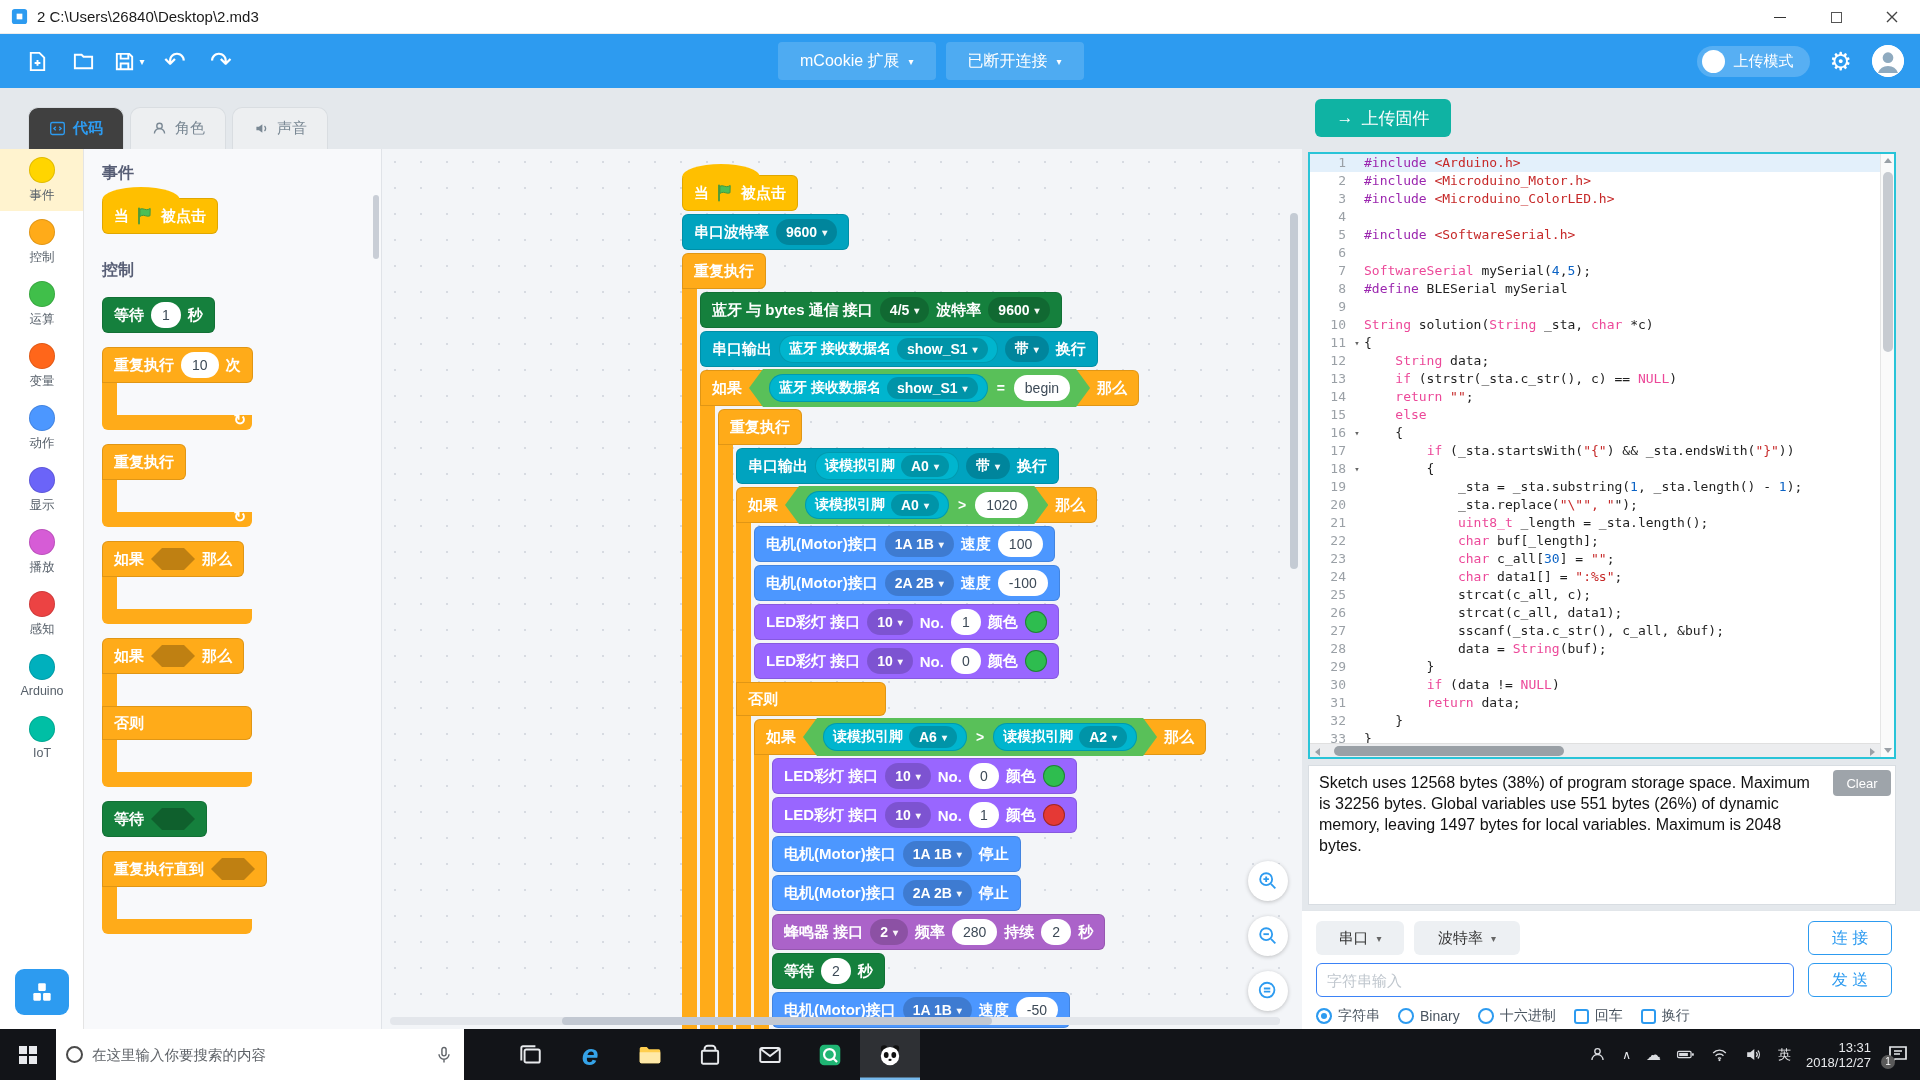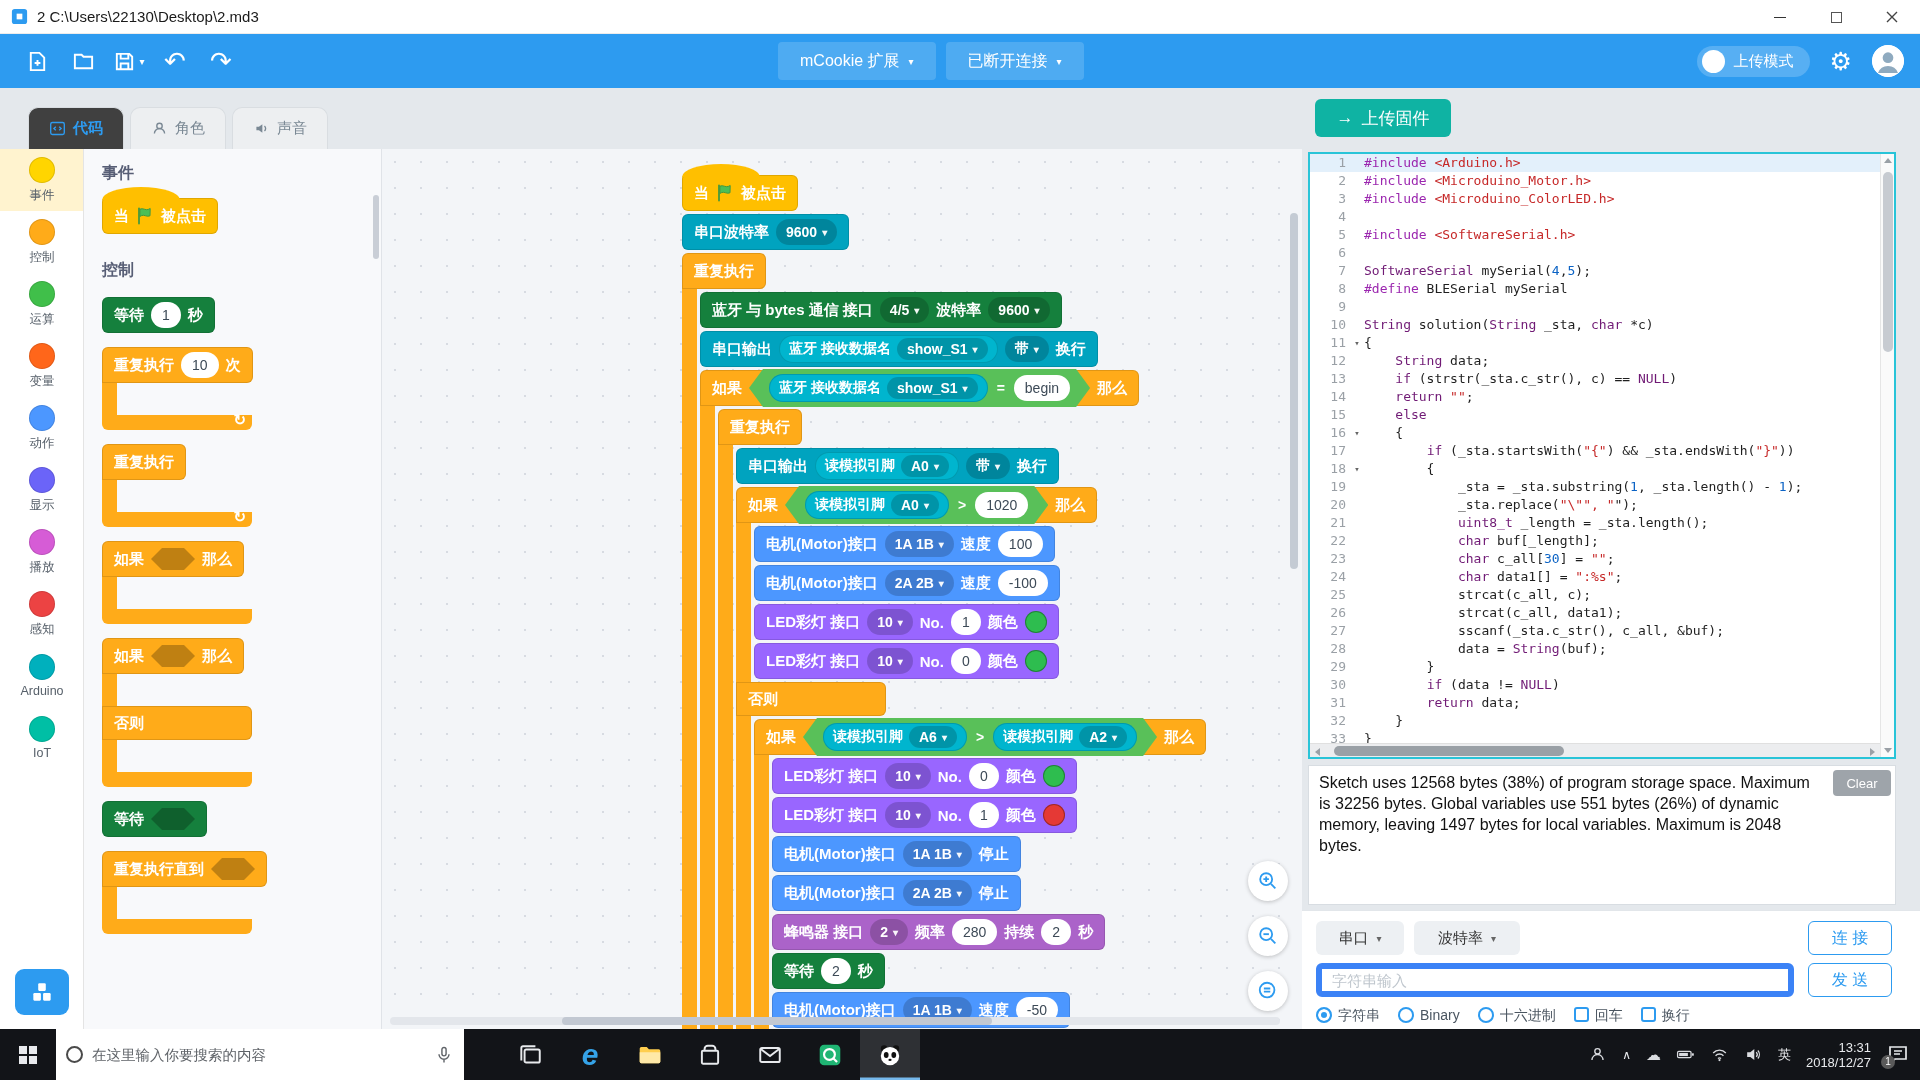--- a/index.html
+++ b/index.html
@@ -102,39 +102,39 @@
 
 .right{position:absolute;left:1302px;top:0;width:618px;height:880px;background:#E4E8EC}
 .editor{position:absolute;left:6px;top:3px;width:588px;height:607px;background:#fff;border:2px solid #29C4D8;overflow:hidden}
 .code-row{display:flex;height:18px;line-height:18px;font-family:"DejaVu Sans Mono",monospace;font-size:13px;white-space:pre}
 .code-row:first-child{background:#E3F0FB}
 .ln{width:40px;text-align:right;color:#9AA0A6;flex:none;padding-right:4px}
 .fold{width:14px;color:#666;font-size:9px;flex:none;text-align:center}
 .ct{color:#1F1F1F}
 .tk-p{color:#9B27AF}
 .tk-s{color:#C62828}
-.tk-k{color:#701a75}
+.tk-k{color:#ec4899}
 .tk-n{color:#0B63C5}
 .ed-vscroll{position:absolute;right:0;top:0;width:14px;height:100%;background:#FAFAFA;border-left:1px solid #E5E5E5}
 .ed-vthumb{position:absolute;left:2px;top:18px;width:10px;height:180px;background:#C7CBD1;border-radius:5px}
 .tri-up{position:absolute;left:3px;top:4px;width:0;height:0;border-left:4px solid transparent;border-right:4px solid transparent;border-bottom:5px solid #9AA0A6}
 .tri-dn{position:absolute;left:3px;bottom:4px;width:0;height:0;border-left:4px solid transparent;border-right:4px solid transparent;border-top:5px solid #9AA0A6}
 .ed-hscroll{position:absolute;left:0;bottom:0;height:14px;width:calc(100% - 14px);background:#ECEDEF;border-top:1px solid #E0E0E0}
 .ed-hthumb{position:absolute;left:24px;top:2px;width:230px;height:10px;background:#9AA0A6;border-radius:5px}
 .tri-l{position:absolute;left:5px;top:4px;width:0;height:0;border-top:4px solid transparent;border-bottom:4px solid transparent;border-right:5px solid #9AA0A6}
 .tri-r{position:absolute;right:5px;top:4px;width:0;height:0;border-top:4px solid transparent;border-bottom:4px solid transparent;border-left:5px solid #9AA0A6}
 .console{position:absolute;left:6px;top:616px;width:588px;height:140px;background:#fff;border:1px solid #D8DDE2;padding:6px 10px;font-size:16px;line-height:21px;color:#111}
 .clear-btn{position:absolute;right:4px;top:4px;min-width:58px;height:26px;background:rgba(150,156,163,.92);color:#fff;border:none;border-radius:4px;font-size:13px;cursor:pointer}
 .serial{position:absolute;left:0;top:761px;width:618px;height:119px;background:#fff;border-top:1px solid #E2E6EA}
 .sdd{position:absolute;height:34px;background:#EDF0F3;border:none;border-radius:6px;color:#333;font-size:15px;display:flex;align-items:center;justify-content:center;gap:8px;cursor:pointer}
 .sdd .caret{color:#666}
 .sbtn{position:absolute;width:84px;height:34px;background:#fff;border:1px solid #2D9BF0;border-radius:6px;color:#2D9BF0;font-size:16px;cursor:pointer}
-.serial-input{position:absolute;left:14px;top:52px;width:478px;height:34px;border:6px solid #3b82f6;border-radius:6px;padding:0 10px;font-size:15px;color:#333;outline:none}
+.serial-input{position:absolute;left:14px;top:52px;width:478px;height:34px;border:1px solid #3b82f6;border-radius:6px;padding:0 10px;font-size:15px;color:#333;outline:none}
 .serial-input::placeholder{color:#BFC6CD}
-.optrow{position:absolute;left:14px;top:96px;display:flex;align-items:flex-start}
+.optrow{position:absolute;left:14px;top:96px;display:flex;align-items:center}
 .radio{width:16px;height:16px;border:2px solid #2D9BF0;border-radius:50%;display:inline-block;flex:none}
 .radio.on{background:#2D9BF0;box-shadow:inset 0 0 0 3px #fff}
 .checkbox{width:15px;height:15px;border:2px solid #2D9BF0;border-radius:3px;display:inline-block;flex:none}
 .optlbl{font-size:14px;color:#4A5560;margin:0 18px 0 6px}
 
 
 .taskbar{position:absolute;left:0;top:1029px;width:1920px;height:51px;background:#121418;display:flex;align-items:center;color:#E8EAED}
 .startbtn{width:56px;height:51px;display:flex;align-items:center;justify-content:center;cursor:pointer}
 .winlogo{display:grid;grid-template-columns:8px 8px;grid-template-rows:8px 8px;gap:2px}
 .winlogo span{background:#E8EAED}
@@ -160,21 +160,21 @@
 </head>
 <body>
 
 <div class="screen">
 
   <div class="titlebar">
     <svg width="19" height="19" viewBox="0 0 20 20">
         <rect x="2" y="2" width="16" height="16" rx="3" fill="#2D9BF0"></rect>
         <rect x="7" y="7" width="6" height="6" fill="#fff"></rect>
       </svg>
-    <span class="title">2 C:\Users\22130\Desktop\2.md3</span>
+    <span class="title">2 C:\Users\26840\Desktop\2.md3</span>
     <div class="winbtns">
       <span class="wb">
           <span class="icon-min"></span>
         </span>
       <span class="wb">
           <span class="icon-max"></span>
         </span>
       <span class="wb">
           <svg width="12" height="12" viewBox="0 0 12 12">
             <path d="M1 1l10 10M11 1L1 11" stroke="#444" stroke-width="1.4"></path>

